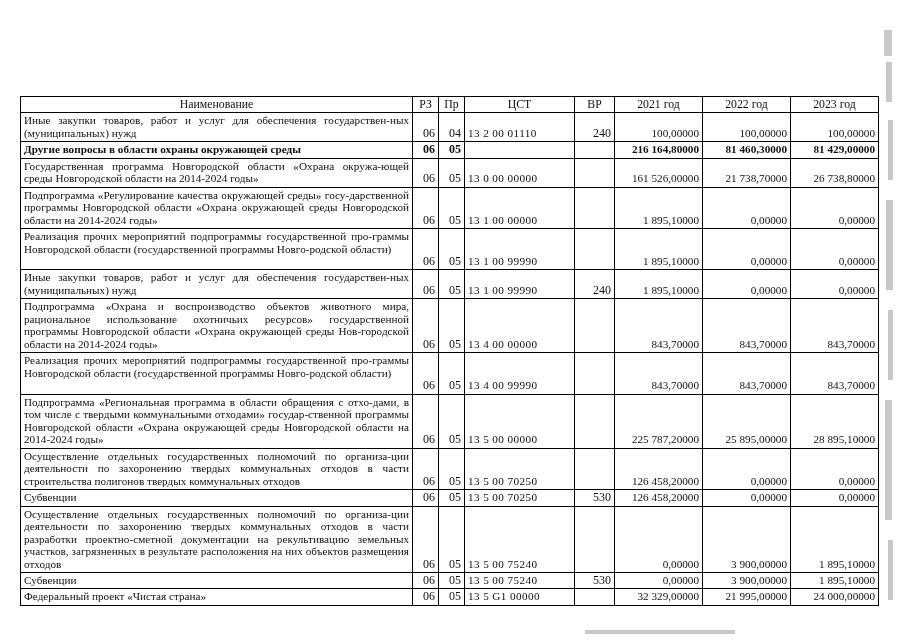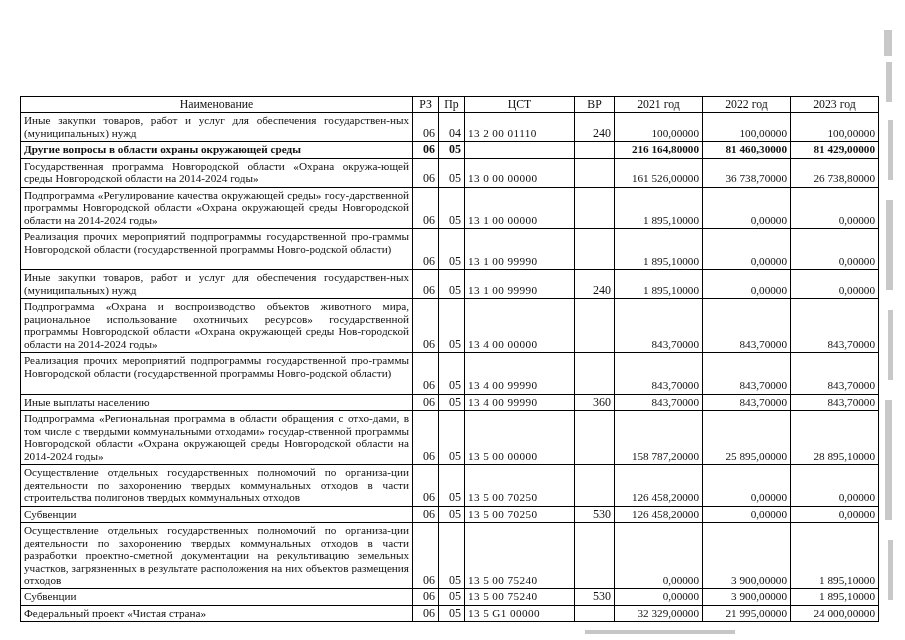--- a/index.html
+++ b/index.html
@@ -162,21 +162,21 @@
             <td class="num"><span>81 460,30000</span></td>
             <td class="num"><span>81 429,00000</span></td>
           </tr>
           <tr>
             <td class="name">Государственная программа Новгородской области «Охрана окружа-ющей среды Новгородской области на 2014-2024 годы»</td>
             <td class="code"><span class="push" style="display: block; height: 12.5px;"></span><span>06</span></td>
             <td class="code"><span class="push" style="display: block; height: 12.5px;"></span><span>05</span></td>
             <td class="cst"><span class="push" style="display: block; height: 12.5px;"></span><span>13 0 00 00000</span></td>
             <td class="code"><span class="push" style="display: block; height: 12.5px;"></span><span></span></td>
             <td class="num"><span class="push" style="display: block; height: 12.5px;"></span><span>161 526,00000</span></td>
-            <td class="num"><span class="push" style="display: block; height: 12.5px;"></span><span>36 738,70000</span></td>
+            <td class="num"><span class="push" style="display: block; height: 12.5px;"></span><span>21 738,70000</span></td>
             <td class="num"><span class="push" style="display: block; height: 12.5px;"></span><span>26 738,80000</span></td>
           </tr>
           <tr>
             <td class="name">Подпрограмма «Регулирование качества окружающей среды» госу-дарственной программы Новгородской области «Охрана окружающей среды Новгородской области на 2014-2024 годы»</td>
             <td class="code"><span class="push" style="display: block; height: 25px;"></span><span>06</span></td>
             <td class="code"><span class="push" style="display: block; height: 25px;"></span><span>05</span></td>
             <td class="cst"><span class="push" style="display: block; height: 25px;"></span><span>13 1 00 00000</span></td>
             <td class="code"><span class="push" style="display: block; height: 25px;"></span><span></span></td>
             <td class="num"><span class="push" style="display: block; height: 25px;"></span><span>1 895,10000</span></td>
             <td class="num"><span class="push" style="display: block; height: 25px;"></span><span>0,00000</span></td>
@@ -216,36 +216,26 @@
             <td class="name">Реализация прочих мероприятий подпрограммы государственной про-граммы Новгородской области (государственной программы Новго-родской области)</td>
             <td class="code"><span class="push" style="display: block; height: 25px;"></span><span>06</span></td>
             <td class="code"><span class="push" style="display: block; height: 25px;"></span><span>05</span></td>
             <td class="cst"><span class="push" style="display: block; height: 25px;"></span><span>13 4 00 99990</span></td>
             <td class="code"><span class="push" style="display: block; height: 25px;"></span><span></span></td>
             <td class="num"><span class="push" style="display: block; height: 25px;"></span><span>843,70000</span></td>
             <td class="num"><span class="push" style="display: block; height: 25px;"></span><span>843,70000</span></td>
             <td class="num"><span class="push" style="display: block; height: 25px;"></span><span>843,70000</span></td>
           </tr>
           <tr>
-            <td class="name">Иные выплаты населению</td>
-            <td class="code"><span>06</span></td>
-            <td class="code"><span>05</span></td>
-            <td class="cst"><span>13 4 00 99990</span></td>
-            <td class="code"><span>360</span></td>
-            <td class="num"><span>843,70000</span></td>
-            <td class="num"><span>843,70000</span></td>
-            <td class="num"><span>843,70000</span></td>
-          </tr>
-          <tr>
             <td class="name">Подпрограмма «Региональная программа в области обращения с отхо-дами, в том числе с твердыми коммунальными отходами» государ-ственной программы Новгородской области «Охрана окружающей среды Новгородской области на 2014-2024 годы»</td>
             <td class="code"><span class="push" style="display: block; height: 37.5px;"></span><span>06</span></td>
             <td class="code"><span class="push" style="display: block; height: 37.5px;"></span><span>05</span></td>
             <td class="cst"><span class="push" style="display: block; height: 37.5px;"></span><span>13 5 00 00000</span></td>
             <td class="code"><span class="push" style="display: block; height: 37.5px;"></span><span></span></td>
-            <td class="num"><span class="push" style="display: block; height: 37.5px;"></span><span>158 787,20000</span></td>
+            <td class="num"><span class="push" style="display: block; height: 37.5px;"></span><span>225 787,20000</span></td>
             <td class="num"><span class="push" style="display: block; height: 37.5px;"></span><span>25 895,00000</span></td>
             <td class="num"><span class="push" style="display: block; height: 37.5px;"></span><span>28 895,10000</span></td>
           </tr>
           <tr>
             <td class="name">Осуществление отдельных государственных полномочий по организа-ции деятельности по захоронению твердых коммунальных отходов в части строительства полигонов твердых коммунальных отходов</td>
             <td class="code"><span class="push" style="display: block; height: 25px;"></span><span>06</span></td>
             <td class="code"><span class="push" style="display: block; height: 25px;"></span><span>05</span></td>
             <td class="cst"><span class="push" style="display: block; height: 25px;"></span><span>13 5 00 70250</span></td>
             <td class="code"><span class="push" style="display: block; height: 25px;"></span><span></span></td>
             <td class="num"><span class="push" style="display: block; height: 25px;"></span><span>126 458,20000</span></td>

